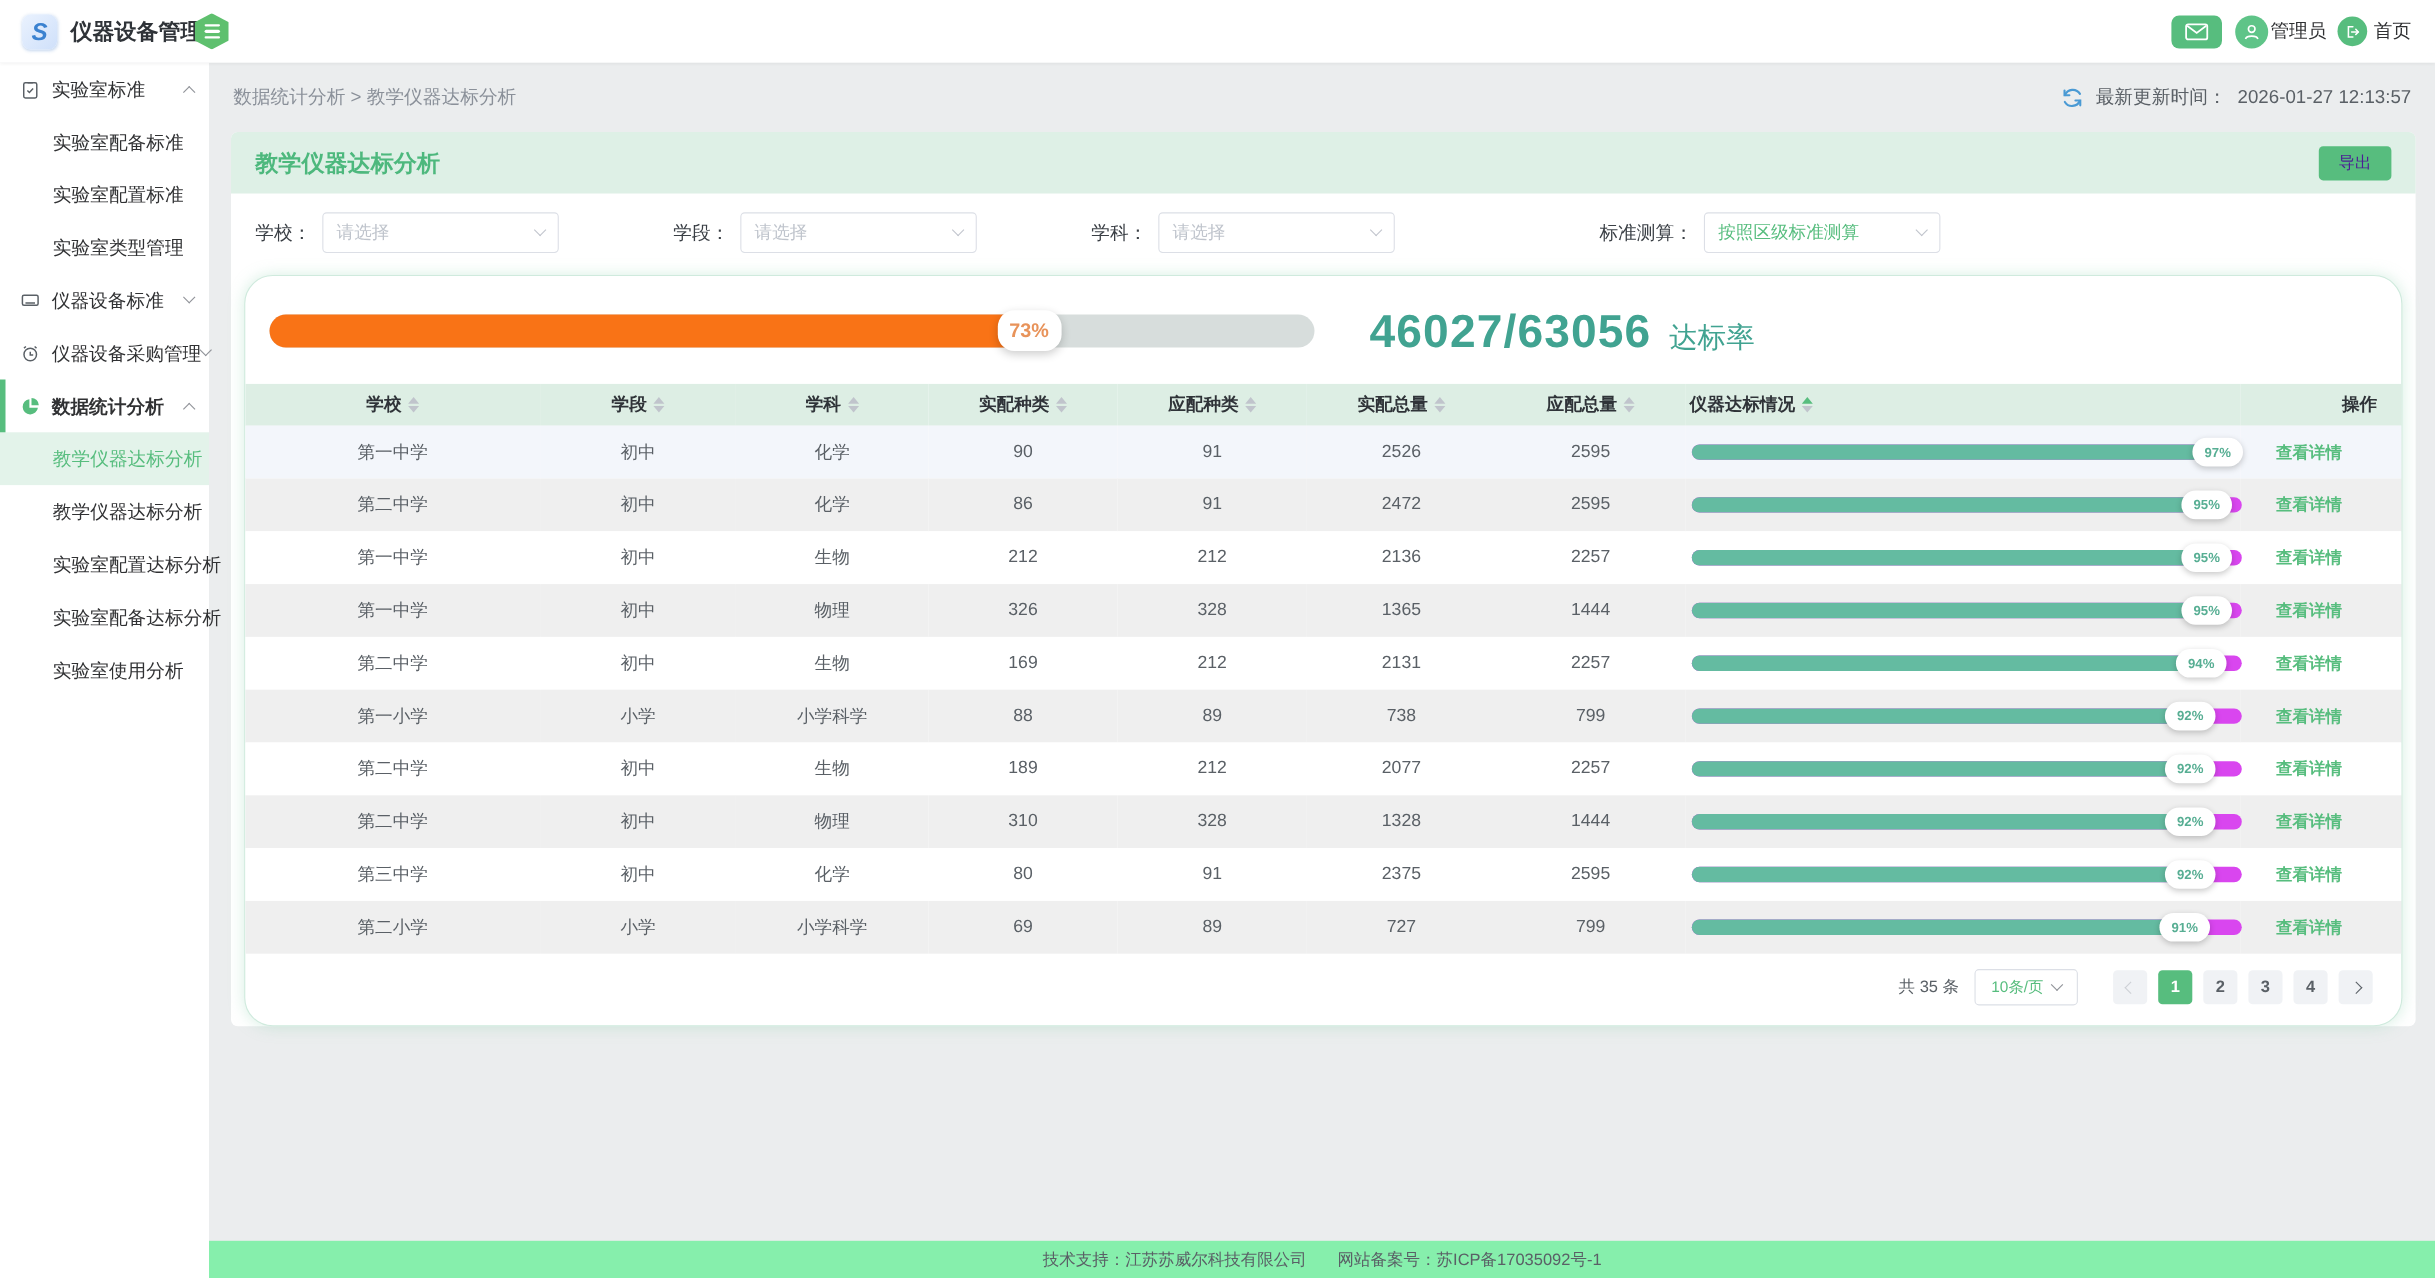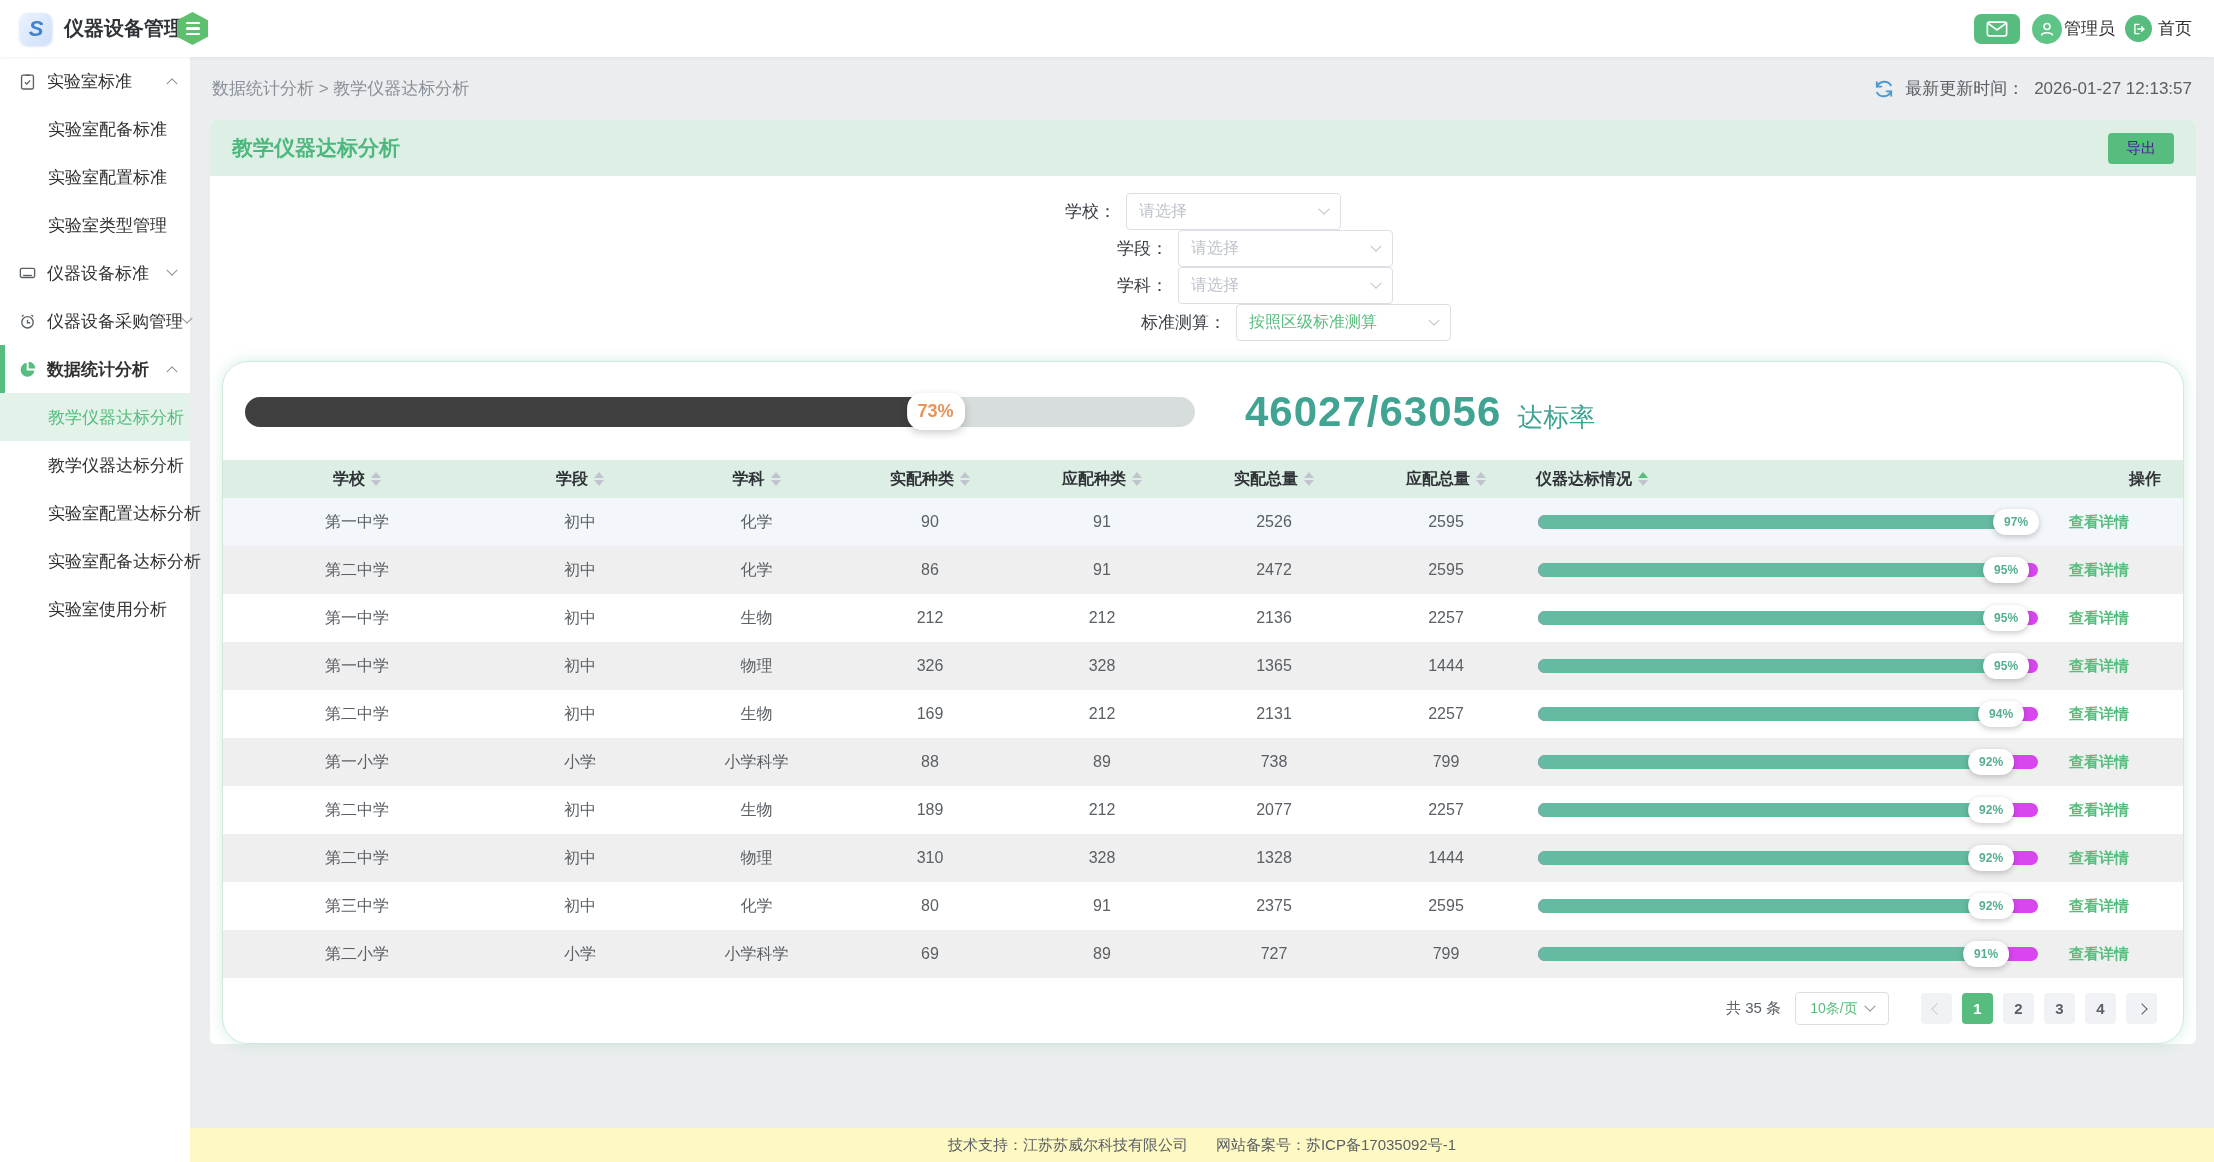--- a/index.html
+++ b/index.html
@@ -52,37 +52,37 @@
   .update { display:flex; align-items:center; gap:10px; font-size:17px; color:#5a6066; }
   .update .time { color:#5a6066; }
 
   .card { margin:0 18px 0 20px; background:#fff; border-radius:6px; }
   .card-header { height:56px; background:#def0e6; border-radius:6px 6px 0 0; display:flex;
     align-items:center; justify-content:space-between; padding:0 22px; }
   .card-title { font-size:21px; font-weight:bold; color:#4db87d; }
   .export-btn { width:66px; height:31px; background:#57bd7e; color:#4c1d95; font-size:15px;
     border:none; border-radius:4px; cursor:pointer; }
 
-  .filters { display:flex; align-items:center; padding:17px 22px 10px;flex-direction:column; }
+  .filters { display:flex; align-items:center; padding:17px 22px 10px; }
   .fg { display:flex; align-items:center; }
   .fg + .fg { margin-left:104px; }
   .fg.last { margin-left:186px; }
   .f-label { font-size:17px; color:#3a3f45; margin-right:10px; white-space:nowrap; }
   .select { width:215px; height:37px; border:1px solid #dcdfe6; border-radius:4px; background:#fff;
     display:flex; align-items:center; justify-content:space-between; padding:0 12px; cursor:pointer; }
   .select .ph { font-size:16px; color:#bfc4cc; }
   .select .val { font-size:16px; color:#57bd7e; }
   .select .chev { border-color:#c0c4cc; }
 
   .panel { margin:10px 12px 14px; border:1px solid #cfeadd; border-radius:26px;
     box-shadow:0 0 14px rgba(140,210,175,.35); overflow:hidden; background:#fff; }
 
   .summary { display:flex; align-items:center; padding:26px 22px 24px; }
   .big-track { position:relative; width:950px; height:30px; border-radius:15px; background:#d7dddc; }
-  .big-fill { position:relative; height:30px; border-radius:15px; background:#404040; }
+  .big-fill { position:relative; height:30px; border-radius:15px; background:#f97316; }
   .big-badge { position:absolute; right:0; top:-4px; transform:translateX(45%); width:58px; height:37px;
     background:#fff; border-radius:15px; box-shadow:0 3px 9px rgba(0,0,0,.2); display:flex;
     align-items:center; justify-content:center; font-size:18px; font-weight:bold; color:#e8935a; }
   .stats { display:flex; align-items:baseline; margin-left:50px; }
   .ratio-num { font-size:42px; font-weight:bold; color:#41a391; letter-spacing:1px; }
   .ratio-label { font-size:26px; color:#41a391; margin-left:16px; font-weight:500; }
 
   table { width:100%; border-collapse:collapse; table-layout:fixed; }
   thead th { height:38px; background:#ddeee4; font-size:16px; color:#2f3338; font-weight:bold;
     text-align:center; cursor:pointer; }
@@ -112,21 +112,21 @@
     align-items:center; justify-content:center; gap:8px; cursor:pointer; background:#fff; }
   .size-select span { font-size:14px; color:#57bd7e; }
   .pager { display:flex; align-items:center; gap:10px; margin-left:18px; }
   .pg-btn { min-width:31px; height:31px; background:#f0f2f5; border-radius:4px; display:flex;
     align-items:center; justify-content:center; font-size:15px; font-weight:bold; color:#5a6066; cursor:pointer; }
   .pg-btn.active { background:#57bd7e; color:#fff; }
   .pg-btn .chev { width:8px; height:8px; }
   .pg-btn.prev .chev { transform:rotate(135deg); border-color:#cdd0d6; }
   .pg-btn.next .chev { transform:rotate(-45deg); border-color:#5a6066; }
 
-  .footer { position:absolute; left:0; right:0; bottom:0; height:34px; background:#fef9c3;
+  .footer { position:absolute; left:0; right:0; bottom:0; height:34px; background:#86efac;
     display:flex; align-items:center; justify-content:center; gap:28px; font-size:15px; color:#5a6066; }
 </style>
 </head>
 <body>
 
 <header class="topbar">
   <div class="brand">
     <div class="logo">S</div>
     <div class="app-title">仪器设备管理</div>
   </div>

